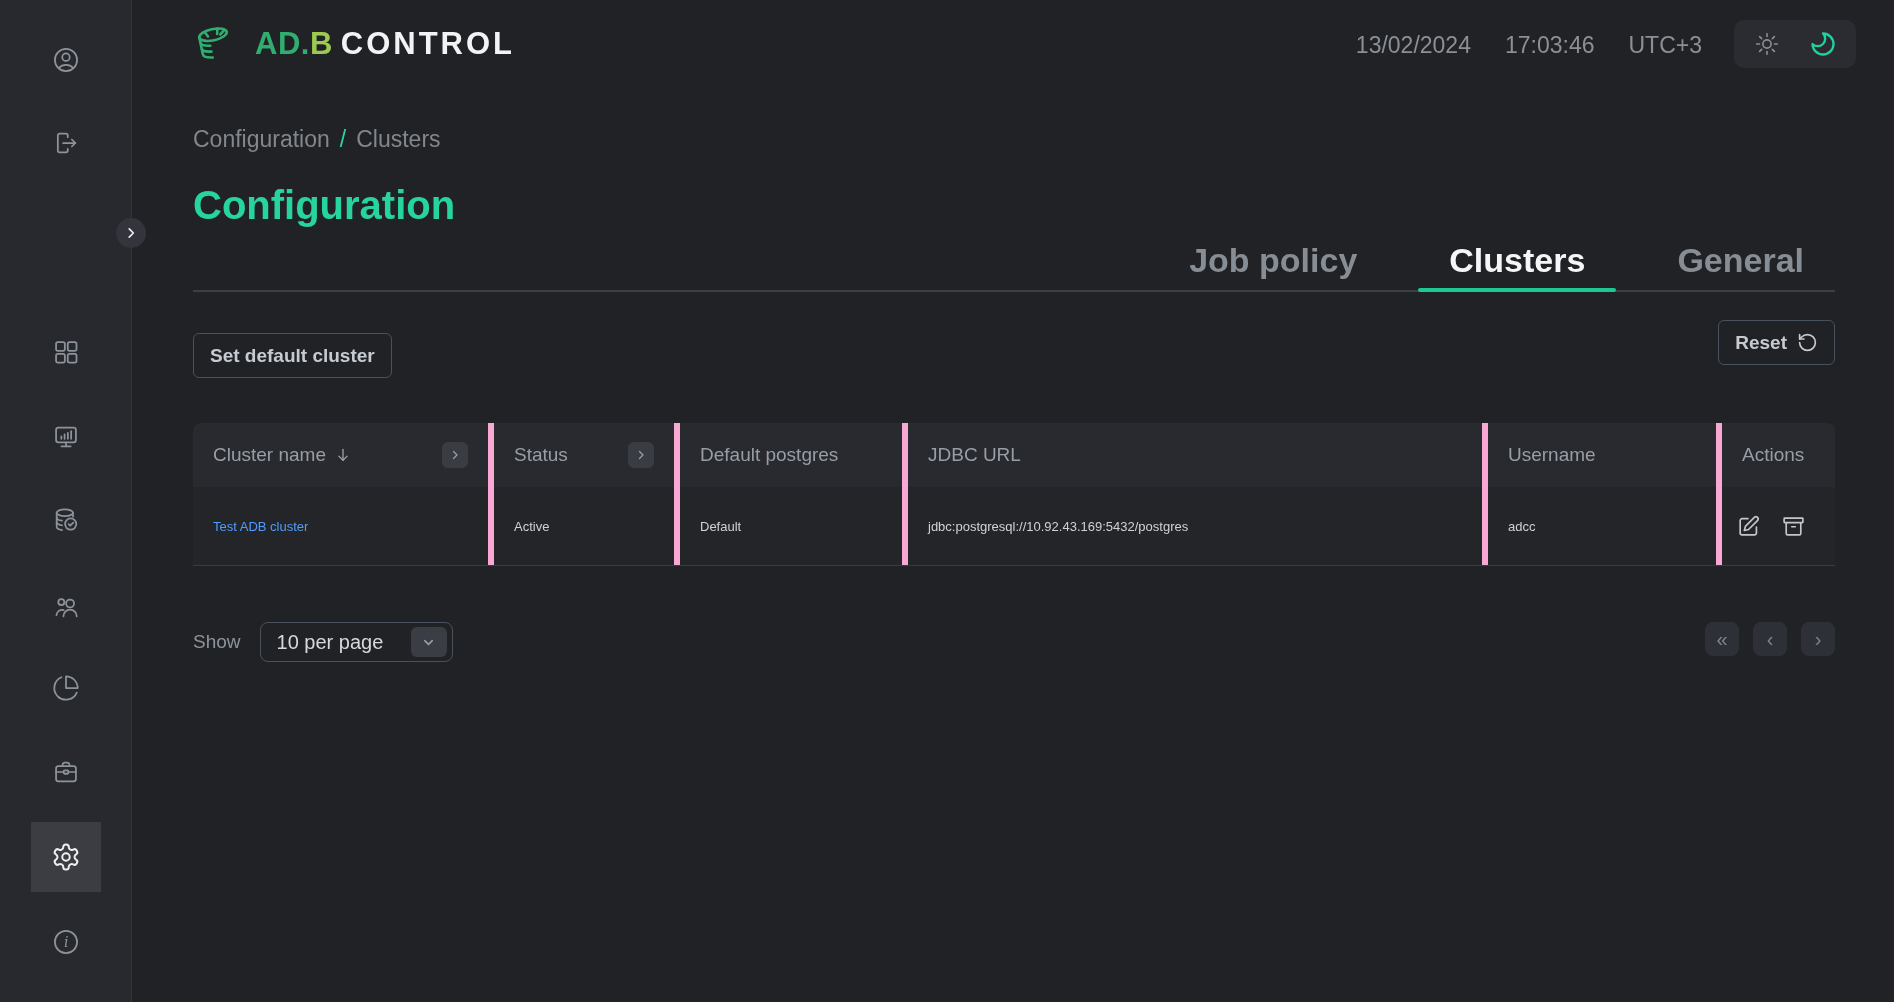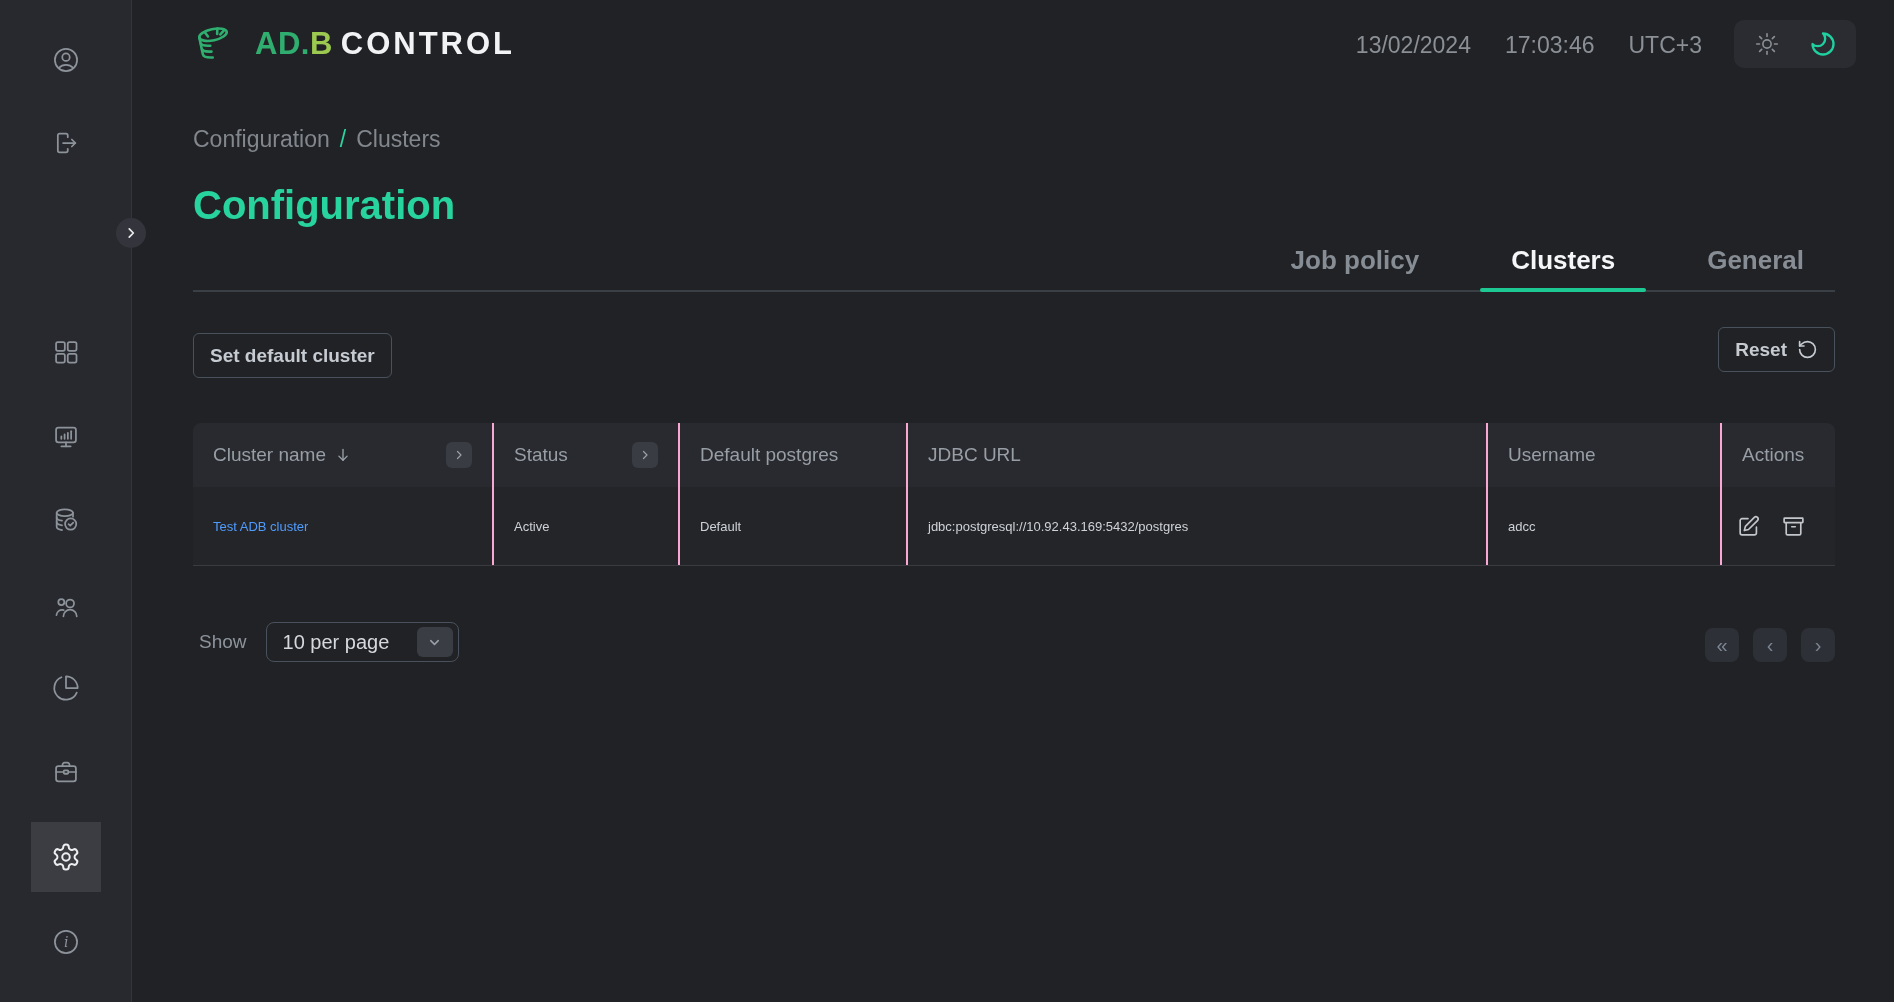--- a/index.html
+++ b/index.html
@@ -34,53 +34,53 @@
                align-items:center; justify-content:center; cursor:pointer; }
 
   
   .breadcrumb { position:absolute; left:193px; top:126px; font-size:23px; color:#82878d;
                 display:flex; gap:10px; align-items:center; }
   .crumb-sep { color:#2bd5a0; }
   .page-title { position:absolute; left:193px; top:183px; font-size:40px; font-weight:bold; color:#28d49e; }
 
   .tabs { position:absolute; right:59px; top:229px; height:62px; display:flex; gap:30px; z-index:2; }
   .tab { position:relative; display:flex; align-items:center; padding:0 31px;
-         font-size:26px; font-weight:bold; color:#878d94; background:transparent; border:none; cursor:pointer; }
+         font-size:34px; font-weight:bold; color:#878d94; background:transparent; border:none; cursor:pointer; }
   .tab.active { color:#f5f6f7; }
   .tab.active::after { content:""; position:absolute; left:0; right:0; bottom:-1px; height:4px;
                        border-radius:2px; background:#1dc893; }
   .title-divider { position:absolute; left:193px; right:59px; top:290px; height:2px; background:#3a3f46; z-index:1; }
 
   
   .btn { display:inline-flex; align-items:center; gap:10px; height:45px; padding:0 16px;
          border-radius:6px; border:1.5px solid #49525c; background:transparent;
          color:#c6cbd2; font-size:19px; font-weight:bold; cursor:pointer; font-family:inherit; }
   .btn-set-default { position:absolute; left:193px; top:333px; }
-  .btn-reset { position:absolute; right:59px; top:327px; }
+  .btn-reset { position:absolute; right:59px; top:320px; }
 
   
   .table { position:absolute; left:193px; top:423px; width:1642px; }
   .tgrid { display:grid; grid-template-columns:301px 186px 228px 580px 234px 113px; }
   .thead { height:64px; background:#292a2f; border-radius:8px 8px 0 0; overflow:hidden;
            color:#989ea6; font-size:19px; }
   .trow  { height:79px; background:#242529; border-bottom:1px solid #393b41;
            color:#ced2d7; font-size:13px; }
-  .tcell { display:flex; align-items:center; padding:0 20px; border-right:2px solid #f9a8d4; min-width:0; }
+  .tcell { display:flex; align-items:center; padding:0 20px; border-right:6px solid #f9a8d4; min-width:0; }
   .tcell:last-child { border-right:none; }
   .sort-icon { margin-left:8px; display:flex; color:#9aa1a8; }
   .expander { margin-left:auto; width:26px; height:26px; border-radius:6px; background:#3a3c43;
               border:none; color:#9aa1a8; display:flex; align-items:center; justify-content:center; cursor:pointer; }
   .cell-link { color:#4f9cff; text-decoration:none; white-space:nowrap; overflow:hidden; }
   .actions-cell { gap:20px; padding:0 14px; }
   .icon-btn { background:transparent; border:none; color:#c3c7cc; display:flex;
               align-items:center; justify-content:center; cursor:pointer; }
 
   
-  .pagination { position:absolute; left:199px; right:59px; top:622px; height:40px;
-                display:flex; align-items:flex-end; justify-content:space-between; }
+  .pagination { position:absolute; left:193px; right:59px; top:622px; height:40px;
+                display:flex; align-items:flex-start; justify-content:space-between; }
   .page-size { display:flex; align-items:center; gap:13px; }
   .show-label { color:#8d939b; font-size:19px; }
   .select { width:193px; height:40px; border:1.5px solid #49525c; border-radius:8px;
             display:flex; align-items:center; justify-content:space-between;
             padding:3px 5px 3px 16px; color:#d5d8dc; font-size:20px; background:transparent; cursor:pointer;margin-left:6px; }
   .select-chev { width:36px; height:30px; background:#3a3d44; border-radius:6px; color:#9aa1a8;
                  display:flex; align-items:center; justify-content:center; }
   .page-nav { display:flex; gap:14px; }
   .pgbtn { width:34px; height:34px; border-radius:8px; background:#2e3037; border:none;
            color:#7b8692; font-size:20px; display:flex; align-items:center; justify-content:center;

